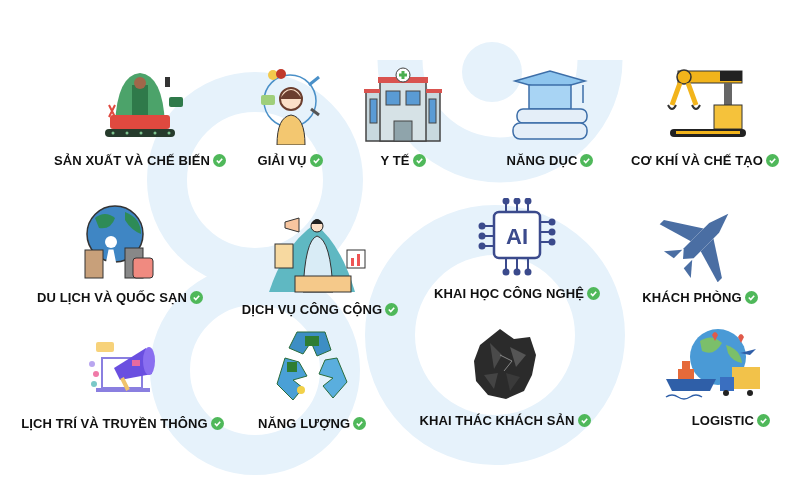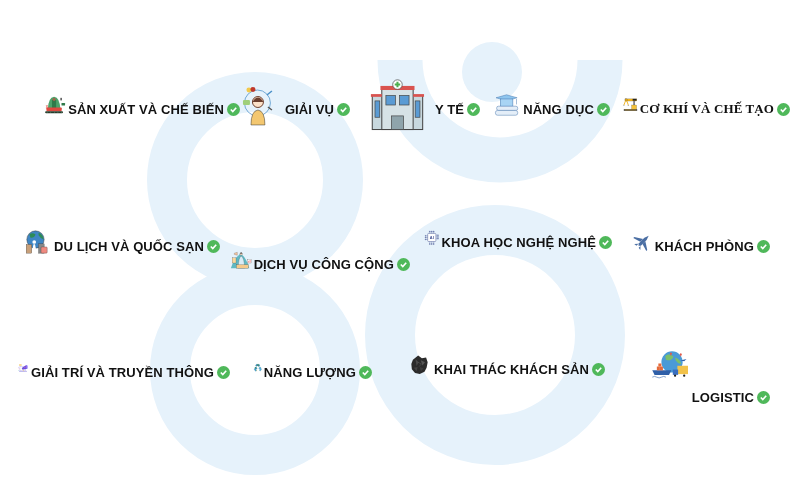--- a/index.html
+++ b/index.html
@@ -5,21 +5,21 @@
     html, body { margin: 0; padding: 0; }
     body {
       width: 800px; height: 500px; overflow: hidden;
       background: #ffffff;
       font-family: "Liberation Sans", "DejaVu Sans", sans-serif;
       position: relative;
     }
     .bg { position: absolute; left: 0; top: 0; width: 800px; height: 500px; z-index: 0; }
     .item {
       position: absolute; z-index: 1;
-      display: flex; flex-direction: row; align-items: center;
+      display: flex; flex-direction: column; align-items: center;
     }
     .illus { width: 110px; height: 80px; display: block; }
     .label {
       margin-top: 8px;
       display: flex; align-items: center; gap: 3px;
       white-space: nowrap;
       font-weight: 700; font-size: 13px; color: #111111; letter-spacing: 0.1px;
     }
     .check {
       width: 13px; height: 13px; border-radius: 50%;
@@ -81,21 +81,21 @@
   <div class="label">
     <span>GIẢI VỤ</span>
     <span class="check">
         <svg viewBox="0 0 10 10">
           <path d="M2 5 L4.2 7.2 L8 3" fill="none" stroke="#fff" stroke-width="1.8"></path>
         </svg>
       </span>
   </div>
 </div>
 
-<div class="item" style="left:360px; top:65px; width:120px;">
+<div class="item" style="left:343px; top:65px; width:120px;">
   <svg class="illus" viewBox="0 0 110 80">
     <rect x="18" y="26" width="74" height="50" fill="#c8d8de" stroke="#444" stroke-width="1.5"></rect>
     <rect x="32" y="16" width="46" height="60" fill="#d6e2e6" stroke="#444" stroke-width="1.5"></rect>
     <rect x="30" y="12" width="50" height="6" fill="#d9534f"></rect>
     <rect x="16" y="24" width="16" height="4" fill="#d9534f"></rect>
       <rect x="78" y="24" width="16" height="4" fill="#d9534f"></rect>
     <circle cx="55" cy="10" r="7" fill="#fff" stroke="#444"></circle>
     <path d="M55 6 v8 M51 10 h8" stroke="#4caf50" stroke-width="3"></path>
     <rect x="38" y="26" width="14" height="14" fill="#5a9bd4" stroke="#444"></rect>
       <rect x="58" y="26" width="14" height="14" fill="#5a9bd4" stroke="#444"></rect>
@@ -124,21 +124,21 @@
   <div class="label">
     <span>NĂNG DỤC</span>
     <span class="check">
         <svg viewBox="0 0 10 10">
           <path d="M2 5 L4.2 7.2 L8 3" fill="none" stroke="#fff" stroke-width="1.8"></path>
         </svg>
       </span>
   </div>
 </div>
 
-<div class="item" style="left:620px; top:65px; width:170px;font-family:Liberation Serif, serif;">
+<div class="item" style="left:620px; top:65px; width:170px;">
   <svg class="illus" viewBox="0 0 110 80">
     <rect x="28" y="6" width="64" height="12" fill="#f2b41b" stroke="#333"></rect>
     <rect x="70" y="6" width="22" height="10" fill="#222"></rect>
     <circle cx="34" cy="12" r="7" fill="#f2b41b" stroke="#333" stroke-width="1.5"></circle>
     <path d="M30 18 L22 40 M38 18 L46 40" stroke="#f2b41b" stroke-width="5"></path>
     <path d="M18 40 q4 8 8 0 M42 40 q4 8 8 0" stroke="#333" stroke-width="2" fill="none"></path>
     <rect x="74" y="18" width="8" height="24" fill="#666"></rect>
     <rect x="64" y="40" width="28" height="24" fill="#f5c23b" stroke="#333"></rect>
     <rect x="20" y="64" width="76" height="8" rx="4" fill="#222"></rect>
     <rect x="26" y="66" width="64" height="3" fill="#f2b41b"></rect>
@@ -167,21 +167,21 @@
   <div class="label">
     <span>DU LỊCH VÀ QUỐC SẠN</span>
     <span class="check">
         <svg viewBox="0 0 10 10">
           <path d="M2 5 L4.2 7.2 L8 3" fill="none" stroke="#fff" stroke-width="1.8"></path>
         </svg>
       </span>
   </div>
 </div>
 
-<div class="item" style="left:230px; top:220px; width:180px;">
+<div class="item" style="left:230px; top:214px; width:180px;">
   <svg class="illus" viewBox="0 0 110 80">
     <path d="M4 78 Q20 30 50 10 Q76 30 90 78 Z" fill="#5fb8c2"></path>
     <circle cx="52" cy="12" r="6" fill="#fce0c8" stroke="#222"></circle>
     <path d="M46 10 q6 -10 12 0" fill="#222"></path>
     <path d="M38 78 Q40 26 52 22 Q66 26 68 78 Z" fill="#d9ecf6" stroke="#333"></path>
     <path d="M20 8 L34 4 L34 18 L20 14 Z" fill="#f7c59f" stroke="#333"></path>
     <rect x="10" y="30" width="18" height="24" fill="#f7d9a0" stroke="#333"></rect>
     <rect x="82" y="36" width="18" height="18" fill="#fff" stroke="#333"></rect>
     <rect x="86" y="44" width="3" height="8" fill="#e55"></rect>
       <rect x="92" y="40" width="3" height="12" fill="#e55"></rect>
@@ -222,21 +222,21 @@
         <circle cx="20" cy="48" r="2.5"></circle>
       <path d="M78 24 H88"></path>
         <path d="M78 34 H88"></path>
         <path d="M78 44 H88"></path>
       <circle cx="90" cy="24" r="2.5"></circle>
         <circle cx="90" cy="34" r="2.5"></circle>
         <circle cx="90" cy="44" r="2.5"></circle>
     </g>
   </svg>
   <div class="label">
-    <span>KHOA HỌC NGHỆ NGHỆ</span>
+    <span>KHAI HỌC CÔNG NGHỆ</span>
     <span class="check">
         <svg viewBox="0 0 10 10">
           <path d="M2 5 L4.2 7.2 L8 3" fill="none" stroke="#fff" stroke-width="1.8"></path>
         </svg>
       </span>
   </div>
 </div>
 
 <div class="item" style="left:630px; top:202px; width:140px;">
   <svg class="illus" viewBox="0 0 110 80">
@@ -265,21 +265,21 @@
       <circle cx="28" cy="46" r="3" fill="#f07aa8"></circle>
       <circle cx="26" cy="56" r="3" fill="#7ac9c8"></circle>
     <rect x="34" y="30" width="40" height="30" fill="#fff" stroke="#8a7fe0" stroke-width="2"></rect>
     <rect x="28" y="60" width="54" height="4" fill="#8a7fe0"></rect>
     <path d="M46 40 L78 20 L84 46 L52 52 Z" fill="#6a4fe0"></path>
     <ellipse cx="81" cy="33" rx="6" ry="14" fill="#8a6ff0"></ellipse>
     <rect x="64" y="32" width="8" height="6" fill="#e86aa0"></rect>
     <path d="M54 50 L60 62" stroke="#f0c36a" stroke-width="4"></path>
   </svg>
   <div class="label">
-    <span>GIẢI TRÍ VÀ TRUYỀN THÔNG</span>
+    <span>LỊCH TRÍ VÀ TRUYỀN THÔNG</span>
     <span class="check">
         <svg viewBox="0 0 10 10">
           <path d="M2 5 L4.2 7.2 L8 3" fill="none" stroke="#fff" stroke-width="1.8"></path>
         </svg>
       </span>
   </div>
 </div>
 
 <div class="item" style="left:252px; top:328px; width:120px;">
   <svg class="illus" viewBox="0 0 110 80">

